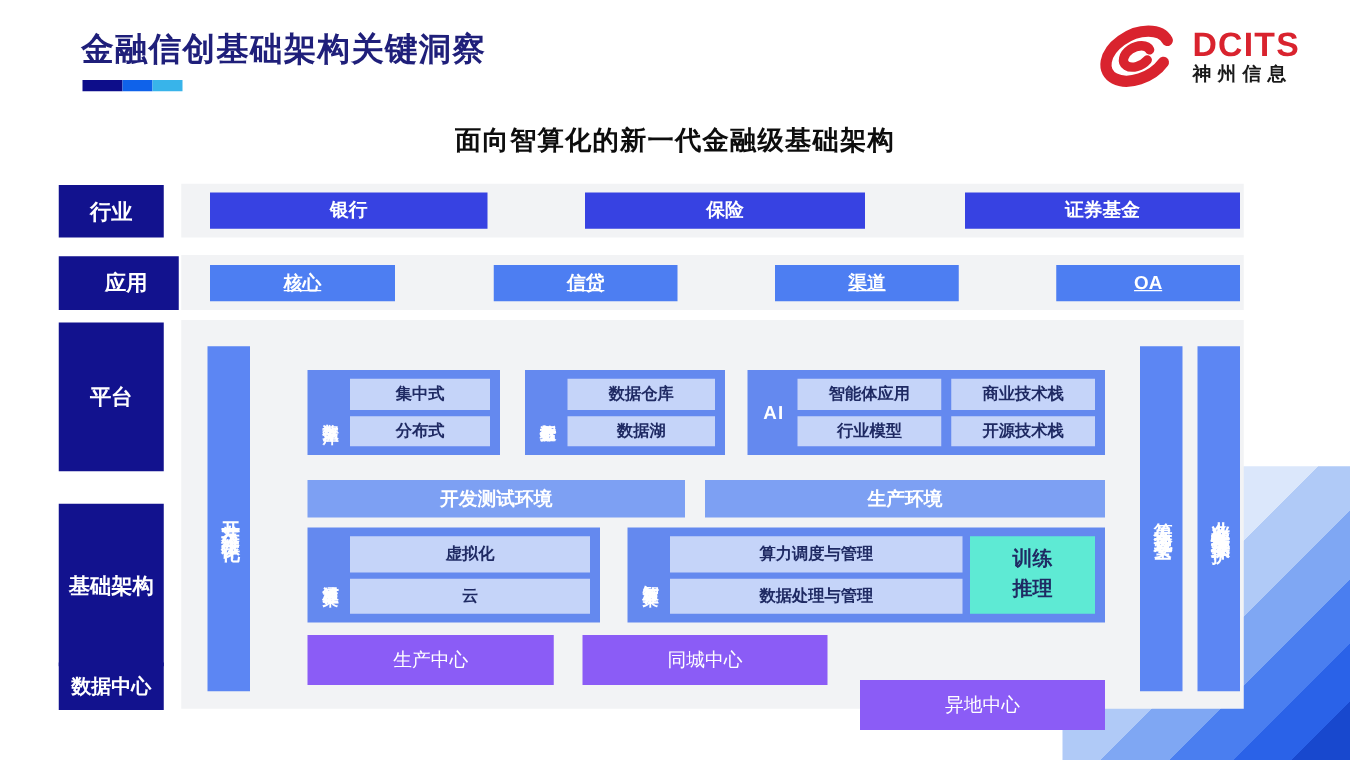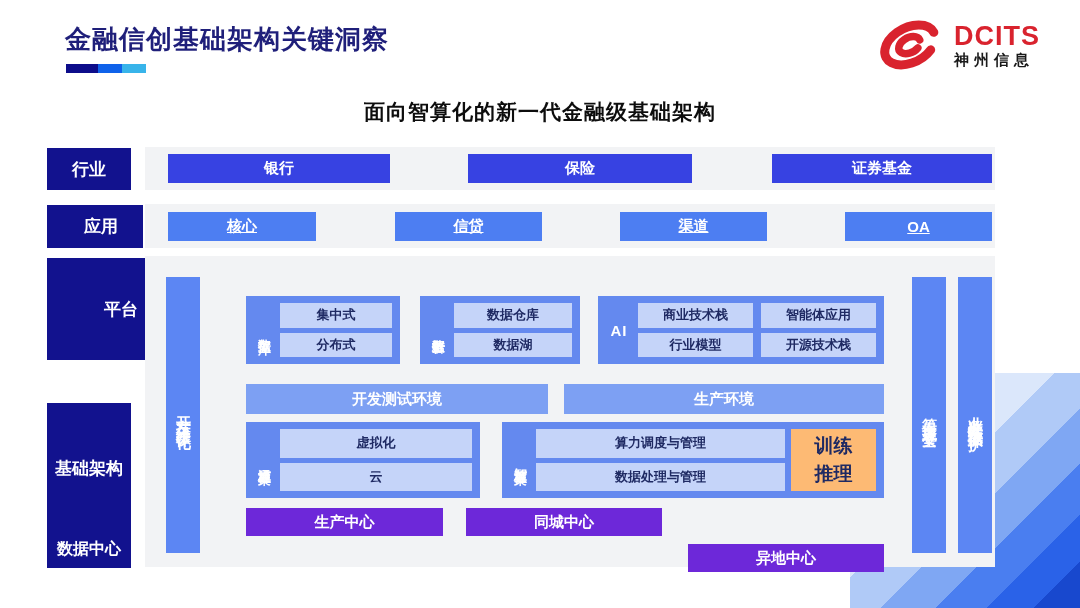--- a/index.html
+++ b/index.html
@@ -15,21 +15,21 @@
   .logo{position:absolute;right:40px;top:16px;display:flex;align-items:center;gap:8px;}
   .logo-text{display:flex;flex-direction:column;line-height:1.1;}
   .logo-brand{font-size:27px;font-weight:bold;color:#d9232e;letter-spacing:1px;}
   .logo-company{font-size:15px;color:#1a1a1a;letter-spacing:5px;font-weight:600;}
   .subtitle{position:absolute;left:0;top:98px;width:1080px;text-align:center;font-size:21px;font-weight:bold;color:#0d0d0d;letter-spacing:1px;}
 
   
   .sb{position:absolute;left:47px;width:84px;background:#12128e;color:#fff;font-weight:bold;
       display:flex;align-items:center;justify-content:center;font-size:17px;}
   .sb.s1{top:148px;height:42px;} .sb.s2{top:205px;height:43px;padding-left:12px;}
-  .sb.s3{top:258px;height:102px;padding-left:32px;} .sb.s4{top:403px;height:130px;}
+  .sb.s3{top:258px;height:119px;} .sb.s4{top:403px;height:130px;}
   .sb.s5{top:530px;height:38px;font-size:16px;}
 
   
   .strip{position:absolute;left:145px;width:850px;background:#f2f3f5;}
   .strip.r1{top:147px;height:43px;} .strip.r2{top:204px;height:44px;}
   .panel{position:absolute;left:145px;top:256px;width:850px;height:311px;background:#f2f3f5;}
 
   .bluebox{position:absolute;display:flex;align-items:center;justify-content:center;
            color:#fff;font-weight:bold;font-size:15px;}
   .ind{top:7px;height:29px;background:#3742e2;}
@@ -46,23 +46,23 @@
   .gl{color:#fff;font-weight:bold;font-size:13px;writing-mode:vertical-rl;text-orientation:upright;
       display:flex;align-items:center;justify-content:center;width:20px;letter-spacing:1px;}
   .gl.horiz{writing-mode:horizontal-tb;font-size:15px;width:26px;}
   .items-col{flex:1;display:flex;flex-direction:column;gap:5px;}
   .lightbox{flex:1;background:#c5d4f9;color:#1f2a63;font-weight:bold;font-size:13px;
             display:flex;align-items:center;justify-content:center;}
   .grid2{flex:1;display:grid;grid-template-columns:1fr 1fr;gap:5px 8px;}
 
   .envbox{position:absolute;top:128px;height:30px;background:#7da0f3;color:#fff;font-weight:bold;
           font-size:15px;display:flex;align-items:center;justify-content:center;}
-  .centerbox{position:absolute;top:252px;height:28px;background:#6d28d9;color:#fff;font-weight:bold;
+  .centerbox{position:absolute;top:252px;height:40px;background:#8b5cf6;color:#fff;font-weight:normal;
              font-size:15px;display:flex;align-items:center;justify-content:center;}
-  .sidebox{width:85px;background:#fdba74;color:#1f2a63;font-weight:bold;font-size:19px;
+  .sidebox{width:100px;background:#5eead4;color:#1f2a63;font-weight:bold;font-size:16px;
            display:flex;align-items:center;justify-content:center;white-space:pre-line;text-align:center;line-height:1.5;}
 
   
   .corner{position:absolute;right:0;bottom:0;width:230px;height:235px;
     background:linear-gradient(135deg,
       rgba(255,255,255,0) 0% 30%,
       #dbe7fb 30% 44%,
       #b0caf7 44% 57%,
       #7fa7f3 57% 69%,
       #4a7ef0 69% 80%,
@@ -135,22 +135,22 @@
       <div class="gl" style="letter-spacing:0;">数据分析</div>
       <div class="items-col">
         <div class="lightbox">数据仓库</div>
         <div class="lightbox">数据湖</div>
       </div>
     </div>
 
     <div class="group" style="left:453px;top:40px;width:286px;height:68px;">
       <div class="gl horiz">AI</div>
       <div class="grid2">
+        <div class="lightbox">智能体应用</div>
         <div class="lightbox">商业技术栈</div>
-        <div class="lightbox">智能体应用</div>
         <div class="lightbox">行业模型</div>
         <div class="lightbox">开源技术栈</div>
       </div>
     </div>
 
     <div class="envbox" style="left:101px;width:302px;">开发测试环境</div>
     <div class="envbox" style="left:419px;width:320px;">生产环境</div>
 
     <div class="group" style="left:101px;top:166px;width:234px;height:76px;">
       <div class="gl">通算框架</div>

